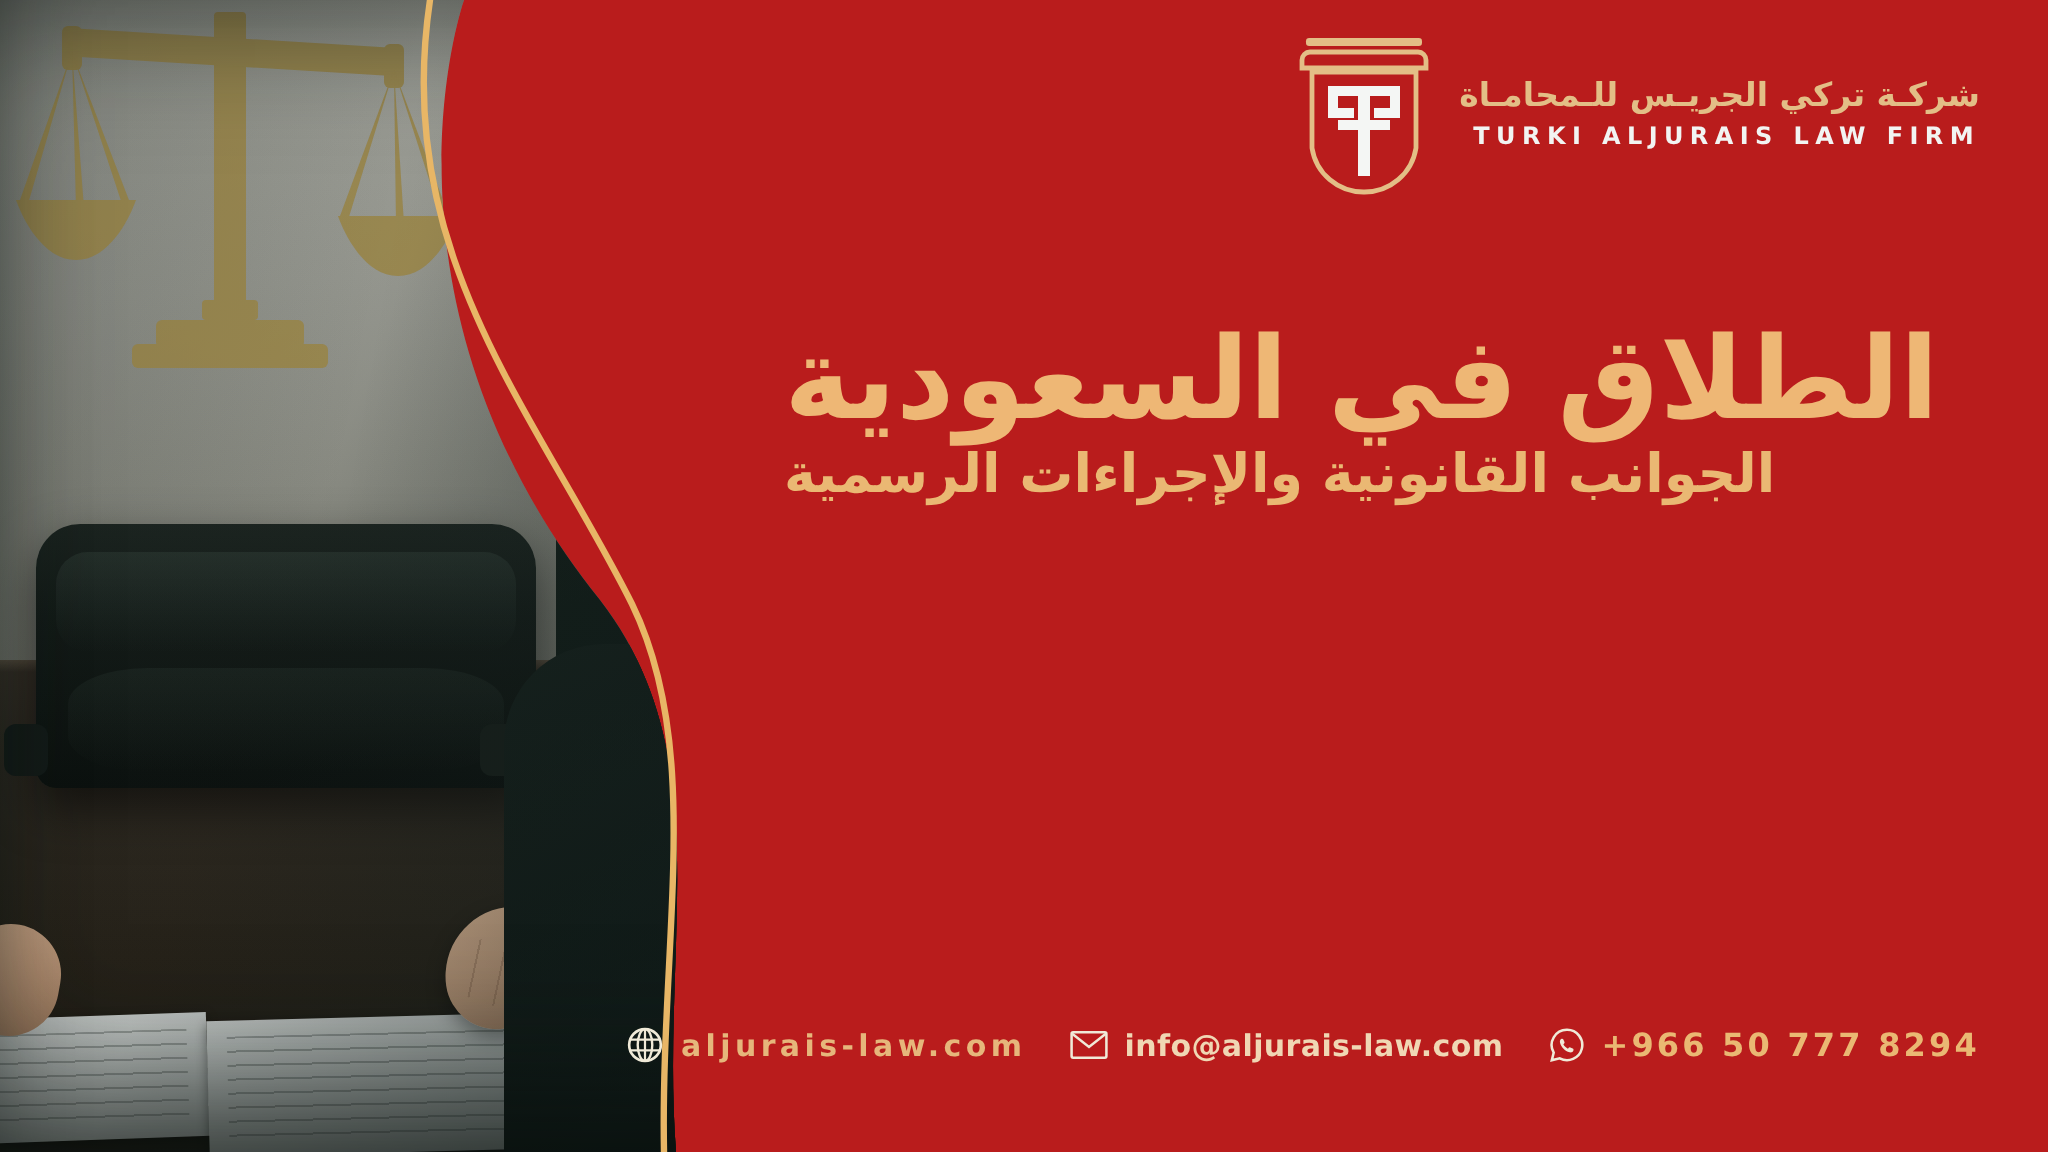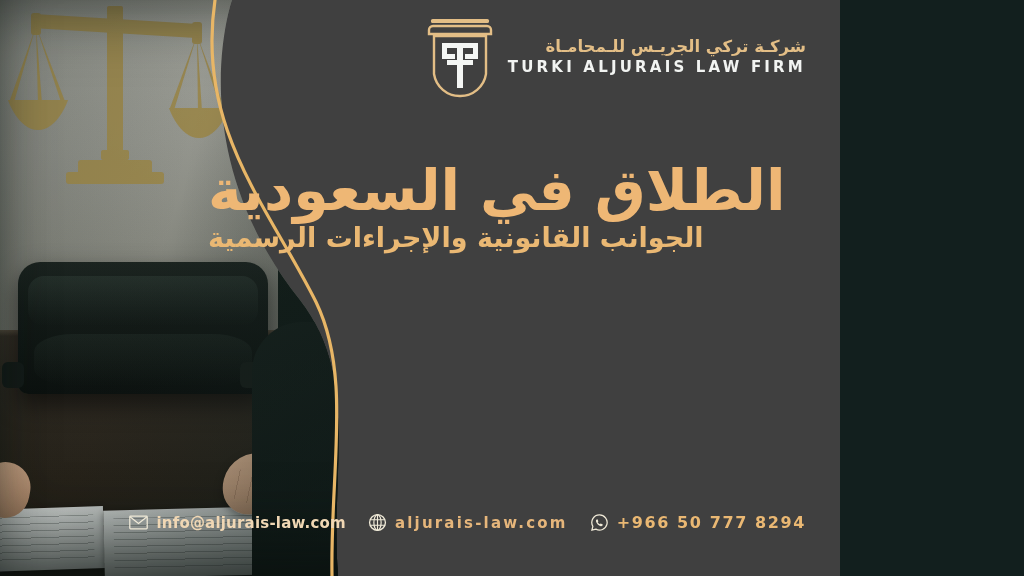--- a/index.html
+++ b/index.html
@@ -4,22 +4,22 @@
 <style>
   * { margin:0; padding:0; box-sizing:border-box; }
   html, body {
     width:1024px; height:576px;
     background:#121f1e;
     font-family:"DejaVu Sans", sans-serif;
     overflow:hidden;
   }
   #banner {
     position:relative;
-    width:840px; height:576px;
-    background:#404040;
+    width:1024px; height:576px;
+    background:#b91c1c;
     overflow:hidden;
   }
 
   
   .photo-wrap {
     position:absolute; left:0; top:0;
     width:420px; height:576px;
     overflow:hidden;
     -webkit-clip-path: path("M0,0 L232,0 C232,0 180,150 300,300 C360,378 330,470 338,576 L0,576 Z");
     clip-path: path("M0,0 L232,0 C232,0 180,150 300,300 C360,378 330,470 338,576 L0,576 Z");
@@ -133,21 +133,21 @@
 
   
   .logo { position:absolute; right:34px; top:16px; display:flex; align-items:center; gap:13px; }
   .logo-mark { width:70px; height:82px; flex:none; }
   .logo-text { display:flex; flex-direction:column; align-items:flex-end; gap:5px; }
   .logo-ar {
     font-size:16.5px; font-weight:700; color:#e3be86;
     letter-spacing:1px; direction:rtl; white-space:nowrap; line-height:1;
   }
   .logo-en {
-    font-size:15px; font-weight:700; color:#f2f4f2;
+    font-size:12px; font-weight:700; color:#f2f4f2;
     letter-spacing:3.2px; white-space:nowrap; line-height:1;
   }
 
   
   .headline-block { position:absolute; right:32px; top:160px; width:600px; text-align:left; direction:rtl; }
   .headline {
     font-size:57px; font-weight:900; color:#eeb775;
     line-height:1.08; letter-spacing:0px; white-space:nowrap;
   }
   .subhead {
@@ -249,37 +249,37 @@
   </div>
 
   <div class="headline-block">
     <div class="headline">الطلاق في السعودية</div>
     <div class="subhead">الجوانب القانونية والإجراءات الرسمية</div>
   </div>
 
   <div class="contact">
 
     <div class="c-item">
-      <svg class="c-icon" viewBox="0 0 24 18">
-        <rect x="1" y="1" width="22" height="16" rx="1" fill="none" stroke="#f0ead8" stroke-width="1.6"></rect>
-        <path d="M1.6,2 L12,10.2 L22.4,2" fill="none" stroke="#f0ead8" stroke-width="1.6"></path>
-      </svg>
-      <span class="c-email">info@aljurais-law.com</span>
-    </div>
-
-    <div class="c-item">
       <svg class="c-icon" viewBox="0 0 24 24">
         <circle cx="12" cy="12" r="10" fill="none" stroke="#f0ead8" stroke-width="1.7"></circle>
         <ellipse cx="12" cy="12" rx="4.6" ry="10" fill="none" stroke="#f0ead8" stroke-width="1.5"></ellipse>
         <path d="M2.4,8.6 H21.6 M2.4,15.4 H21.6 M12,2 V22" stroke="#f0ead8" stroke-width="1.4" fill="none"></path>
       </svg>
       <span class="c-web">aljurais-law.com</span>
     </div>
 
     <div class="c-item">
+      <svg class="c-icon" viewBox="0 0 24 18">
+        <rect x="1" y="1" width="22" height="16" rx="1" fill="none" stroke="#f0ead8" stroke-width="1.6"></rect>
+        <path d="M1.6,2 L12,10.2 L22.4,2" fill="none" stroke="#f0ead8" stroke-width="1.6"></path>
+      </svg>
+      <span class="c-email">info@aljurais-law.com</span>
+    </div>
+
+    <div class="c-item">
       <svg class="c-icon" viewBox="0 0 24 24">
         <path d="M12,2.4 A9.6,9.6 0 0 0 3.6,16.8 L2.4,21.6 L7.4,20.4 A9.6,9.6 0 1 0 12,2.4 Z" fill="none" stroke="#f0ead8" stroke-width="1.6"></path>
         <path d="M8.6,8.1 c.5,-.2 .9,0 1.1,.5 l.7,1.5 c.2,.4 .1,.7 -.2,1 l-.5,.5 c.7,1.3 1.6,2.1 2.9,2.7 l.5,-.6 c.3,-.3 .6,-.4 1,-.2 l1.5,.7 c.5,.2 .6,.6 .5,1.1 -.3,1.1 -1.4,1.6 -2.5,1.3 -2.9,-.8 -5.2,-3.1 -6,-6 -.3,-1.1 .2,-2.2 1,-2.5 z" fill="#f0ead8"></path>
       </svg>
       <span class="c-phone">+966 50 777 8294</span>
     </div>
 
   </div>
 </div>
 

